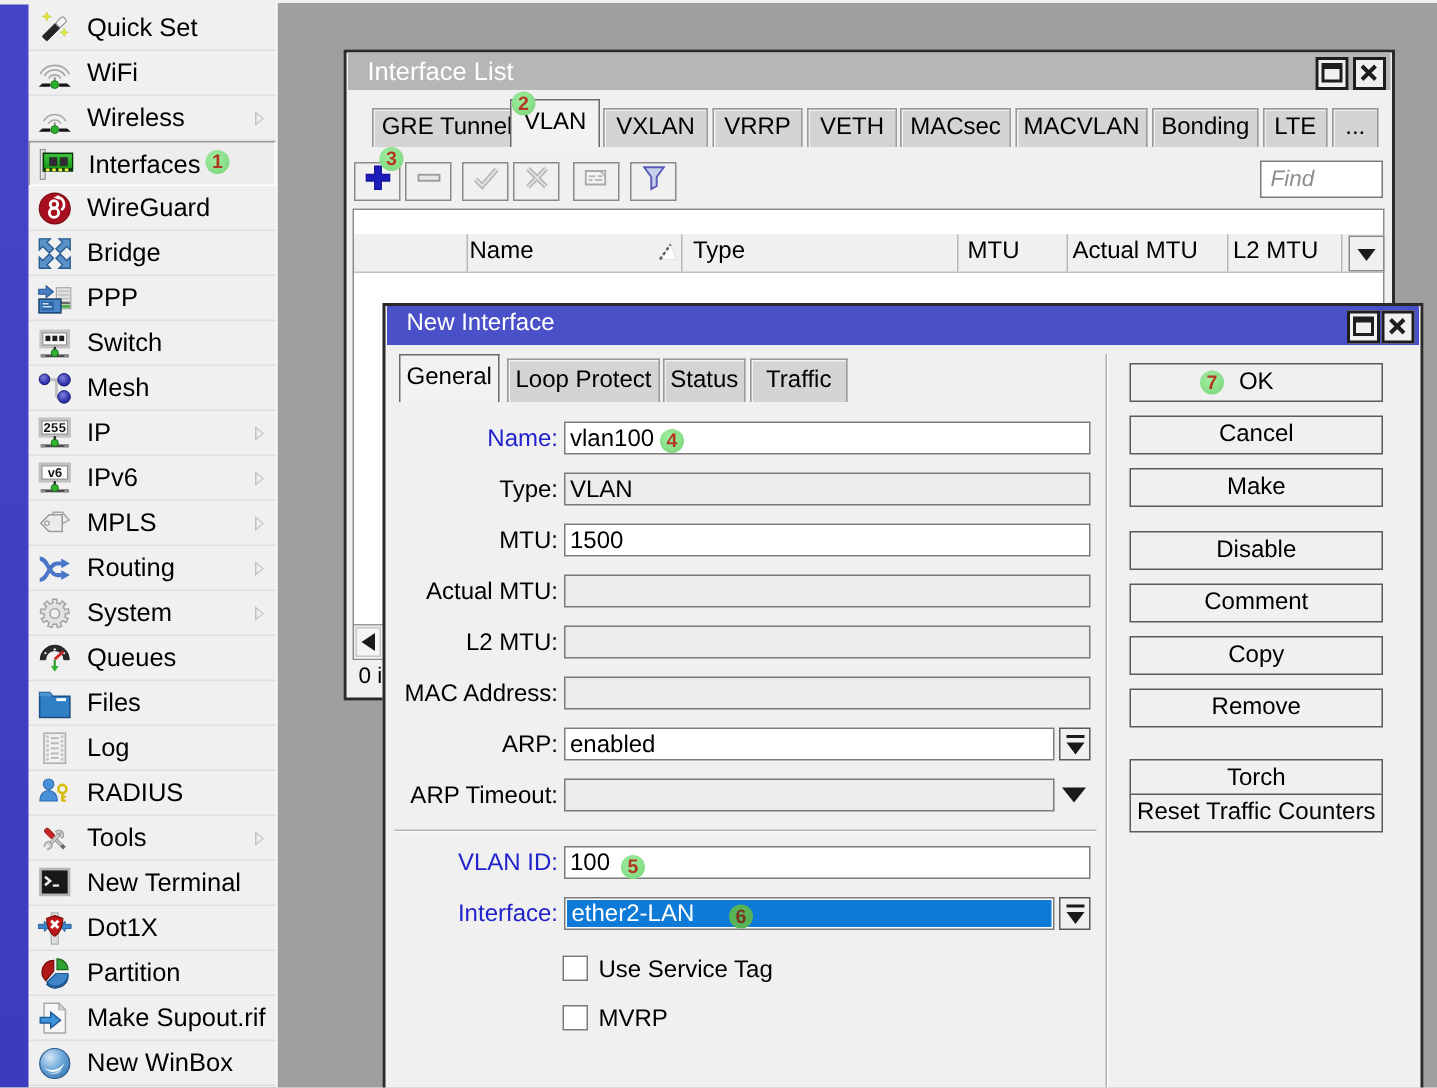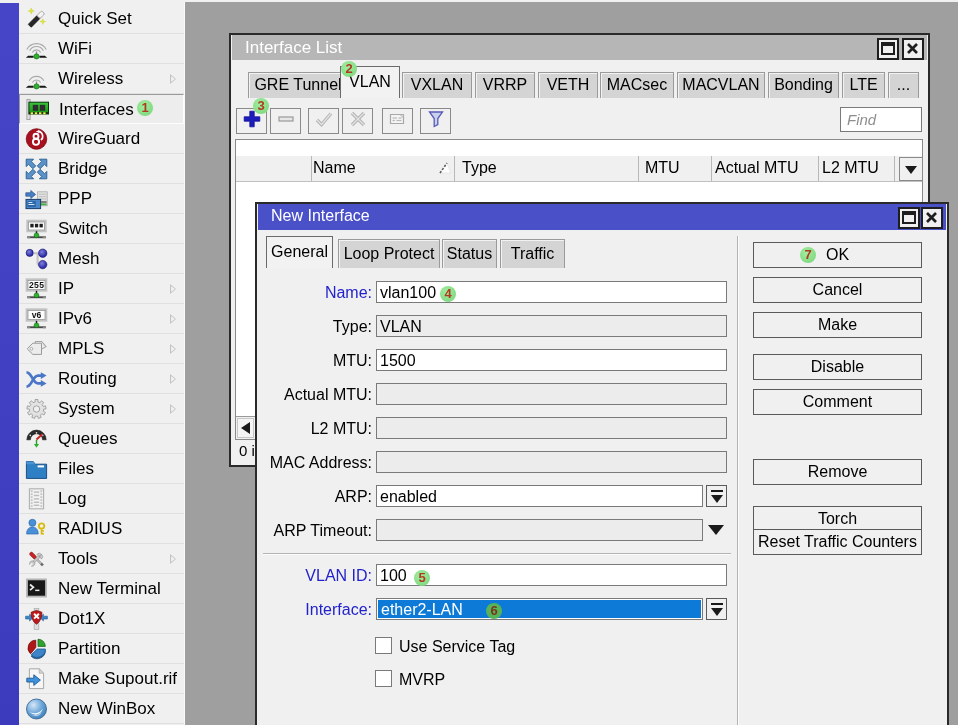--- a/index.html
+++ b/index.html
@@ -541,19 +541,20 @@
     <div class="hsep" style="left:6px; top:349px; width:468px;"></div>
     <div class="cb" style="left:118px; top:433px;"></div>
     <div class="cbl" style="left:142px; top:434px;">Use Service Tag</div>
     <div class="cb" style="left:118px; top:466px;"></div>
     <div class="cbl" style="left:142px; top:467px;">MVRP</div>
     <div class="btn" style="top:38px;">OK</div>
     <div class="btn" style="top:73px;">Cancel</div>
     <div class="btn" style="top:108px;">Make</div>
     <div class="btn" style="top:150px;">Disable</div>
     <div class="btn" style="top:185px;">Comment</div>
+    <div class="btn" style="top:220px;">Copy</div>
     <div class="btn" style="top:255px;">Remove</div>
     <div class="btn" style="top:274px;margin-top:28px;">Torch</div>
     <div class="btn" style="top:325px;">Reset Traffic Counters</div>
   </div>
 <div class="gc" style="left:440px;top:286px;">4</div>
 <div class="gc" style="left:414px;top:570px;">5</div>
 <div class="gc" style="left:486px;top:603px;background:#57b357;color:#7a3520;">6</div>
 <div class="gc" style="left:800px;top:247px;">7</div>
 </body></html>

